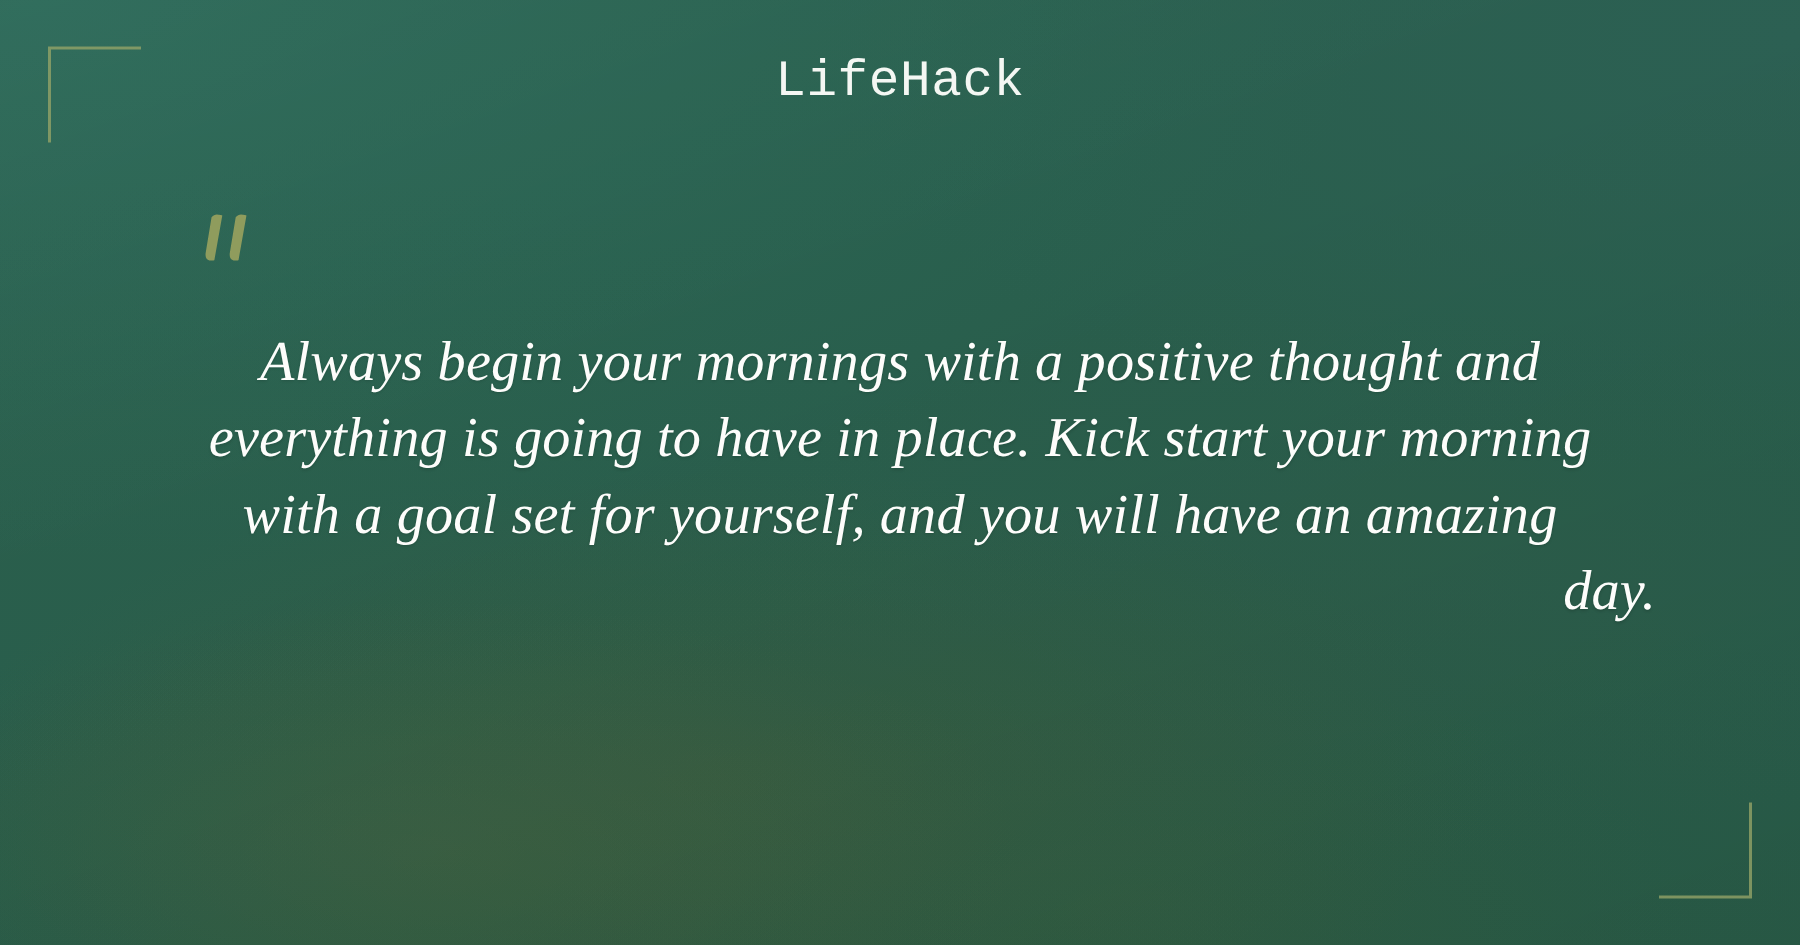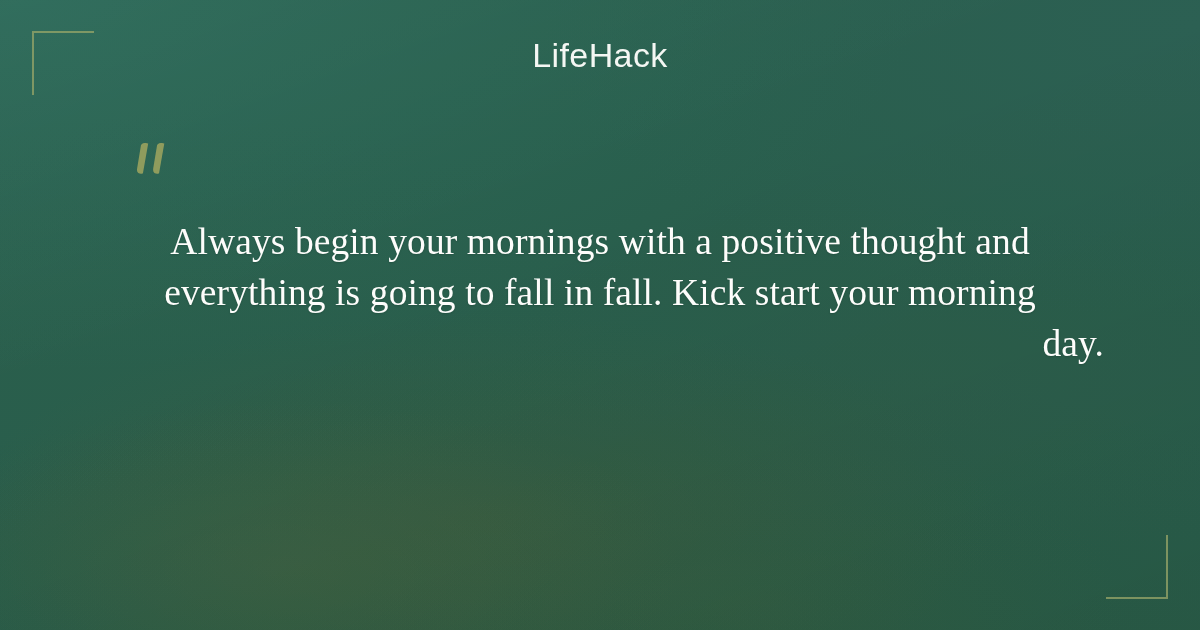--- a/index.html
+++ b/index.html
@@ -69,21 +69,21 @@
   }
 
   
   .brand {
     position: absolute;
     top: 38px;
     left: 0;
     right: 0;
     text-align: center;
     color: #f4f7f3;
-    font-family: Liberation Sans, sans-serif;
+    font-family: Liberation Mono, monospace;
     font-size: 34px;
     font-weight: 400;
     letter-spacing: 0.4px;
     line-height: 1;
   }
 
   
   .quote-mark {
     position: absolute;
     left: 131px;
@@ -95,20 +95,21 @@
 
   
   .quote-block {
     position: absolute;
     left: 96px;
     right: 96px;
     top: 216px;
     text-align: center;
     color: #fdfdfb;
     font-family: "Liberation Serif", serif;
+    font-style: italic;
     font-size: 37.5px;
     line-height: 51px;
     letter-spacing: 0.1px;
     text-shadow: 0 1px 2px rgba(0,0,0,0.14);
   }
   .quote-line { display: block; white-space: nowrap; }
   .quote-line.last { white-space: normal; text-align: right; }
 </style>
 </head>
 <body>
@@ -126,17 +127,18 @@
 
   <div class="quote-mark">
     <svg viewBox="0 0 46 52" width="46" height="52" aria-hidden="true">
       <path d="M13.5 3 C15.6 3 17.2 3.6 17.2 3.6 L11.9 33.5 C11.9 33.5 9.0 34.3 7.3 33.0 C5.6 31.7 6.1 28.6 6.1 28.6 L10.0 5.0 C10.0 5.0 11.4 3 13.5 3 Z" fill="#8f9c5d"></path>
       <path d="M29.6 3 C31.7 3 33.3 3.6 33.3 3.6 L28.0 33.5 C28.0 33.5 25.1 34.3 23.4 33.0 C21.7 31.7 22.2 28.6 22.2 28.6 L26.1 5.0 C26.1 5.0 27.5 3 29.6 3 Z" fill="#8f9c5d"></path>
     </svg>
   </div>
 
   <div class="quote-block">
     <span class="quote-line">Always begin your mornings with a positive thought and</span>
-    <span class="quote-line">everything is going to fall in fall. Kick start your morning</span>
+    <span class="quote-line">everything is going to have in place. Kick start your morning</span>
+    <span class="quote-line">with a goal set for yourself, and you will have an amazing</span>
     <span class="quote-line last">day.</span>
   </div>
 
 </div>
 
 </body></html>

